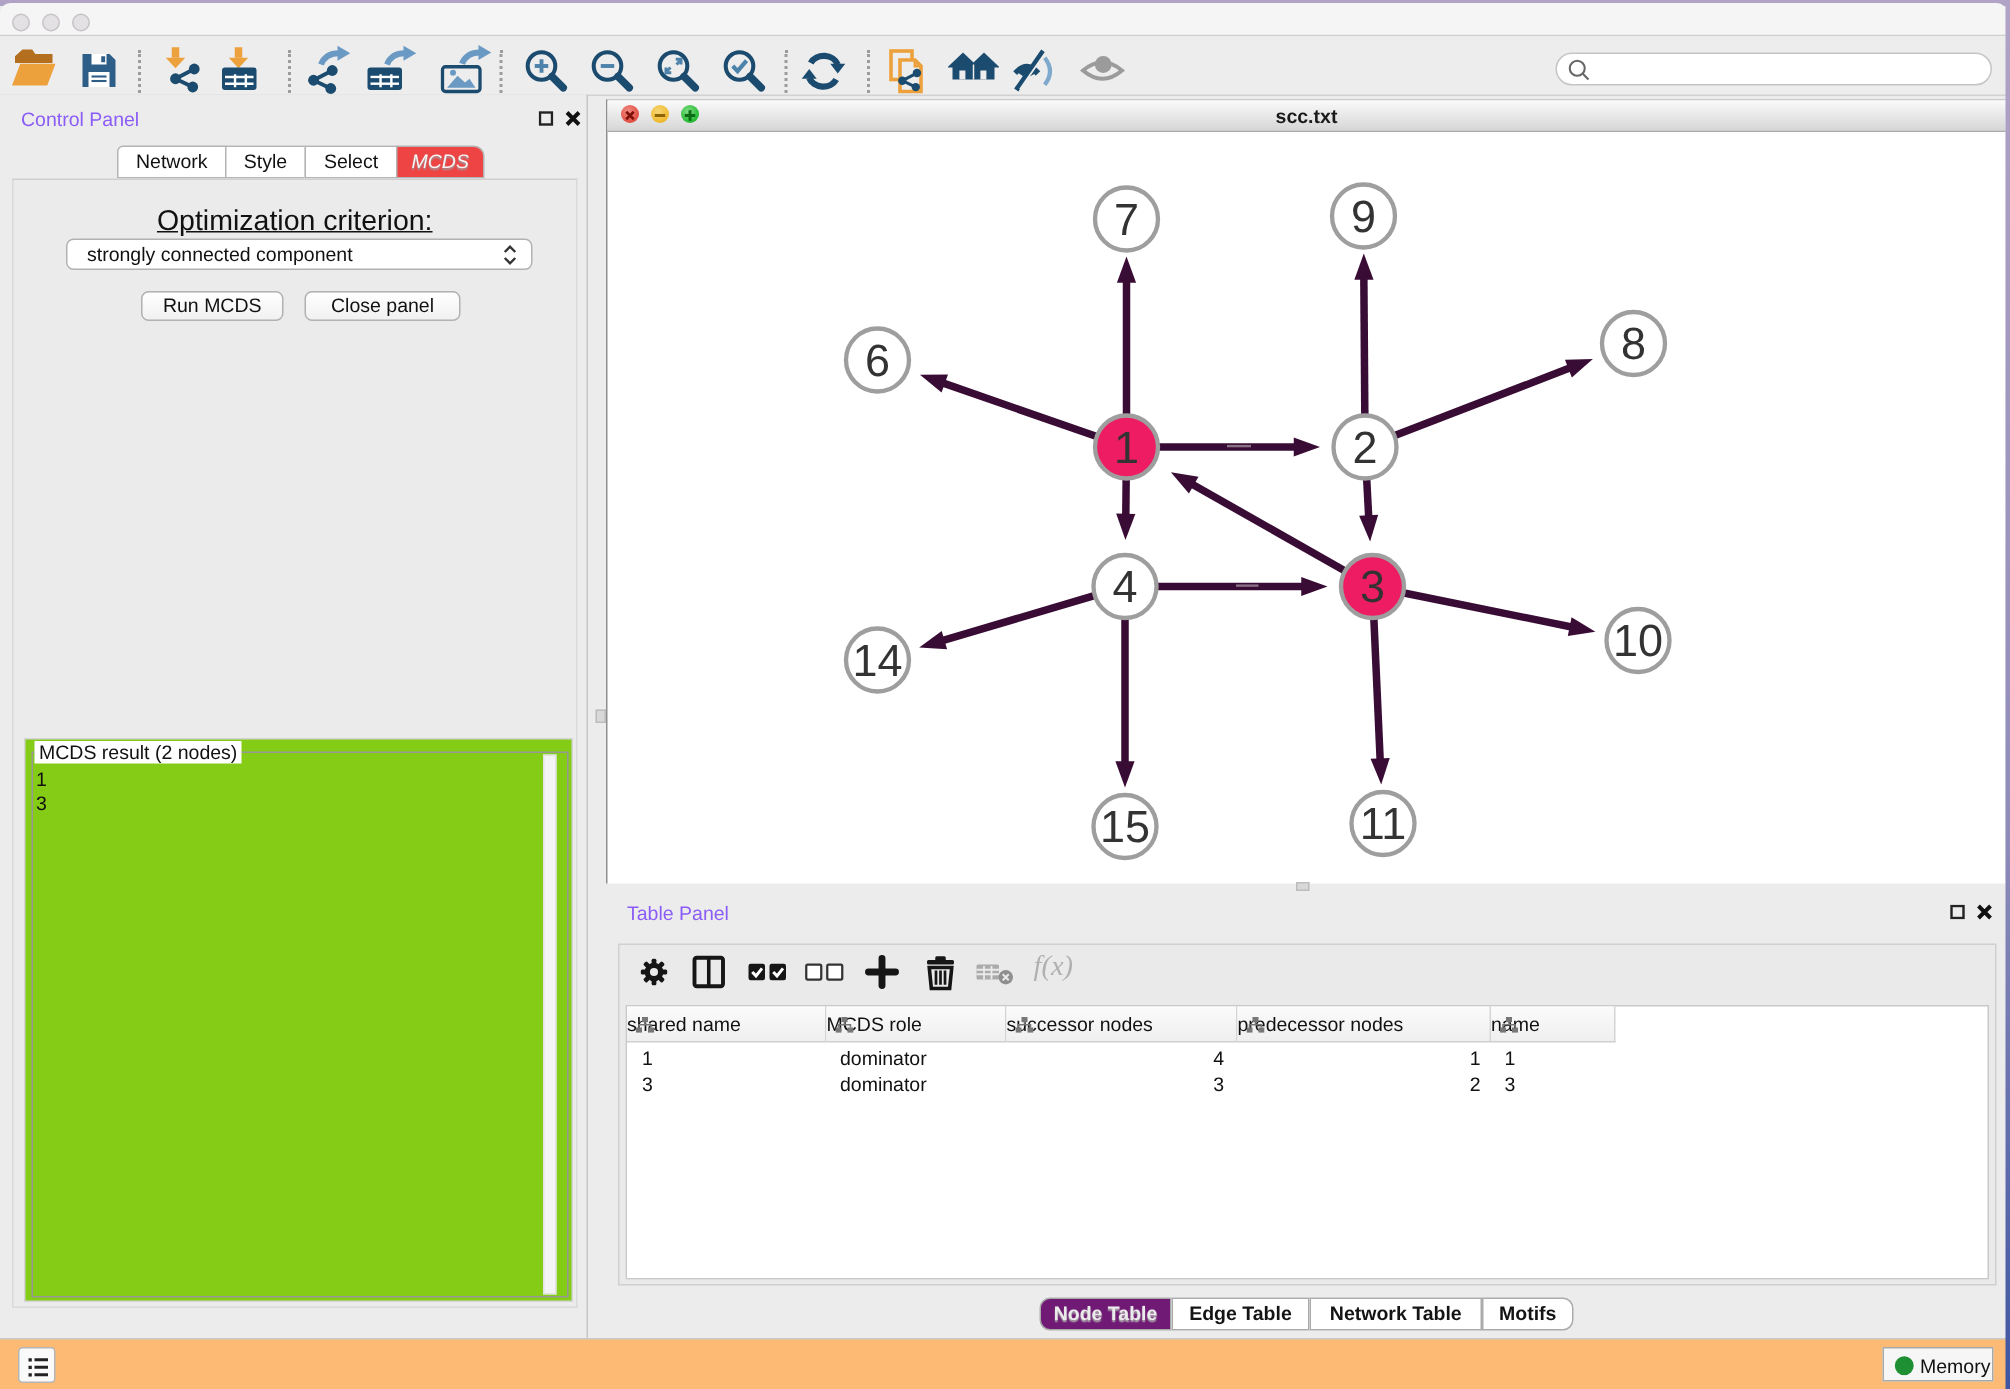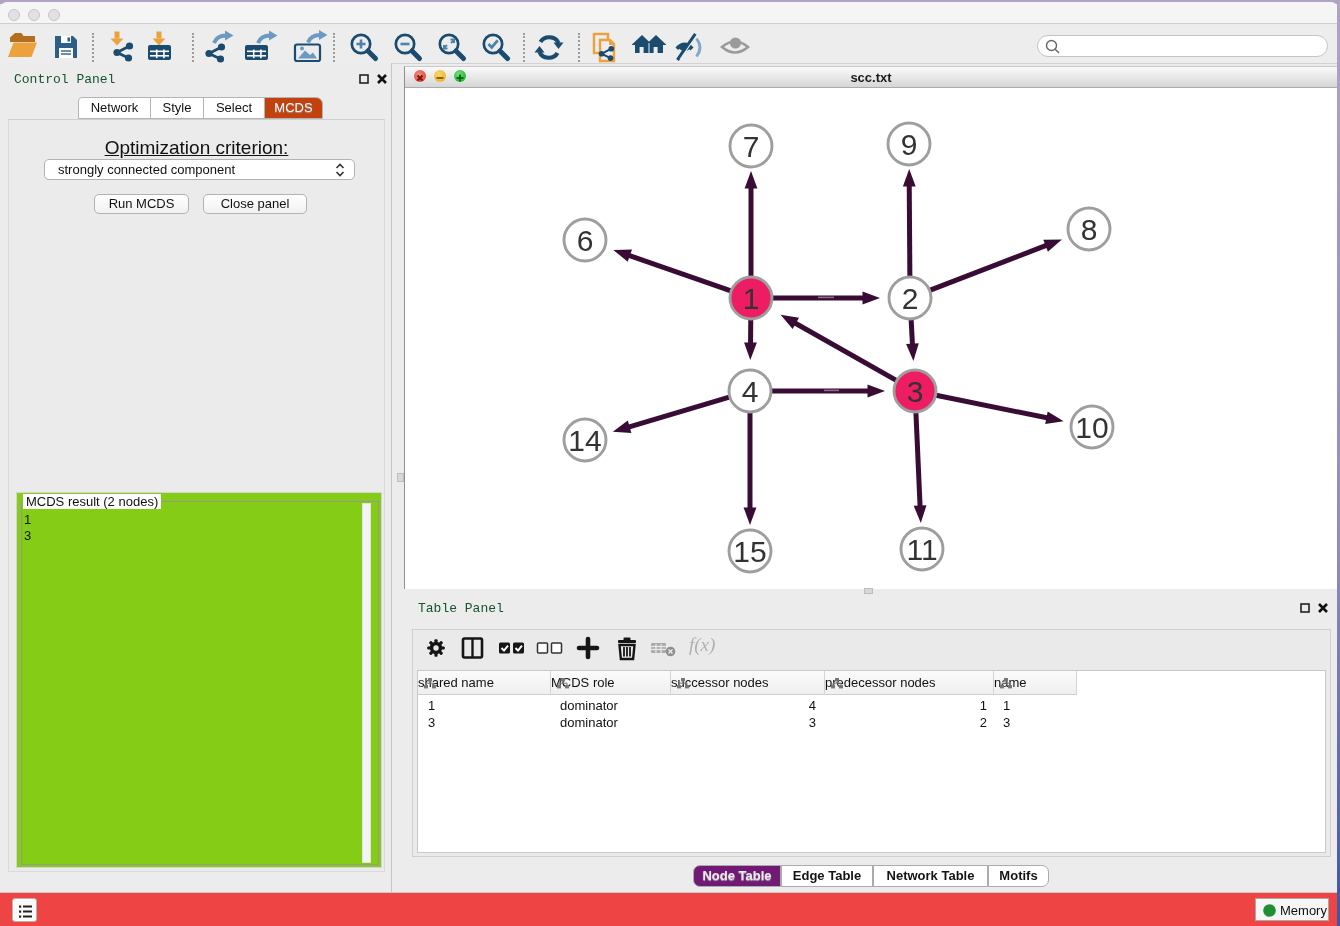--- a/index.html
+++ b/index.html
@@ -13,23 +13,23 @@
 #titlebar { left:0; top:2px; width:1338px; height:22px; background:#f6f5f6; border-radius:7px 7px 0 0; border-bottom:1px solid #cfcfcf; }
 #titlebar .tl { position:absolute; top:7px; width:12px; height:12px; border-radius:50%; background:#e3e1e3; border:1px solid #c7c3c7; }
 #titleText { left:0; top:6px; width:1340px; text-align:center; font-size:13px; color:#b6b3b6; }
 
 #toolbar { left:0; top:27px; width:1338px; height:37px; background:#ededed; border-bottom:1px solid #d2d2d2; }
 .tsep { position:absolute; top:6px; height:29px; width:0; border-left:2px dotted #9c9c9c; }
 .ticon { position:absolute; top:3px; }
 #searchbox { left:1037px; top:8px; width:291px; height:22px; background:#fff; border:1px solid #c5c5c5; border-radius:12px; }
 
 #cpanel { left:0; top:63px; width:392px; height:829px; background:#ececec; border-right:1px solid #c6c6c6; }
-.ptitle { font-size:13px; color:#14532d;font-family:Liberation Mono, monospace; }
+.ptitle { font-size:13px; color:#8b5cf6; }
 .tab { position:absolute; top:34px; height:22px; background:#fff; border:1px solid #b4b4b4; font-size:13px; color:#111; text-align:center; line-height:20px; }
-#tabMCDS { background:#c2410c; color:#f5f5f5; text-shadow:0 1px 1px #9a9a9a; border-radius:0 7px 0 0; }
+#tabMCDS { background:#ef4444; color:#f5f5f5; text-shadow:0 1px 1px #9a9a9a; border-radius:0 7px 0 0;font-style:italic; }
 #cpContent { left:8px; top:56px; width:377px; height:753px; background:#ebebeb; border:1px solid #dadada; border-top:1px solid #cfcfcf; }
 #optlabel { left:0; top:74px; width:393px; text-align:center; font-size:19px; color:#111;text-decoration:underline; }
 #dropdown { left:44px; top:96px; width:311px; height:21px; background:#fff; border:1px solid #b2b2b2; border-radius:5px; font-size:13px; color:#111; line-height:19px; padding-left:13px; }
 .btn { position:absolute; top:131px; height:20px; background:linear-gradient(#ffffff,#f1f1f1); border:1px solid #b2b2b2; border-radius:5px; font-size:13px; color:#111; text-align:center; line-height:18px; }
 #resultbox { left:16px; top:429px; width:366px; height:376px; background:#84cc16; border:1px solid #d4d4d4; }
 #groupborder { left:4px; top:8px; width:358px; height:364px; border:1px solid #979797; }
 #grouplegend { left:6px; top:1px; background:#fff; padding:0 3px; font-size:13px; color:#111; }
 #resultscroll { left:345px; top:10px; width:9px; height:360px; background:#f4f4f4; border:1px solid #e2e2e2; }
 #resulttext { left:7px; top:19px; font-size:13px; color:#111; line-height:16px; }
 
@@ -39,21 +39,21 @@
 #netname { left:0; top:3px; width:932px; text-align:center; font-size:13px; font-weight:700; color:#1a1a1a; }
 .divhandle { background:#d8d8d8; border:1px solid #bdbdbd; }
 
 #tpanel { left:404px; top:592px; width:933px; height:300px; }
 #tcontainer { left:8px; top:37px; width:919px; height:228px; background:#eaeaea; border:1px solid #d0d0d0; }
 #ttable { left:13px; top:78px; width:909px; height:183px; background:#fff; border:1px solid #c9c9c9; }
 .hcell { position:absolute; top:0; height:24px; background:linear-gradient(#fbfbfb,#efefef); border-right:1px solid #d4d4d4; border-bottom:1px solid #cfcfcf; font-size:13px; color:#111; line-height:23px; }
 .tcell { position:absolute; font-size:13px; color:#111; height:16px; line-height:16px; }
 .btab { position:absolute; top:273px; height:22px; background:#fff; border:1px solid #ababab; font-size:13px; font-weight:700; color:#141414; text-align:center; line-height:20px; }
 
-#statusbar { left:0; top:892px; width:1340px; height:34px; background:#ef4444; border-top:1px solid #c9c9c9; }
+#statusbar { left:0; top:892px; width:1340px; height:34px; background:#fdba74; border-top:1px solid #c9c9c9; }
 #listbtn { left:12px; top:5px; width:25px; height:24px; background:#fafafa; border:1px solid #b5b5b5; border-radius:3px; }
 #membtn { left:1255px; top:5px; width:74px; height:23px; background:#f6f6f6; border:1px solid #a9a9a9; font-size:13px; color:#111; }
 </style>
 </head>
 <body>
 <div class="abs" id="deskTop"></div>
 <div class="abs" id="deskRight"></div>
 <div class="abs" id="titlebar">
   <div class="tl" style="left:8px"></div>
   <div class="tl" style="left:28px"></div>

